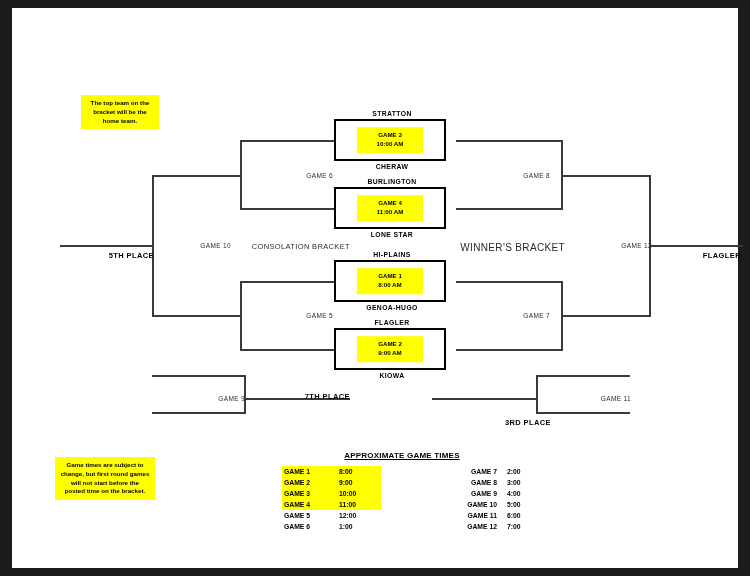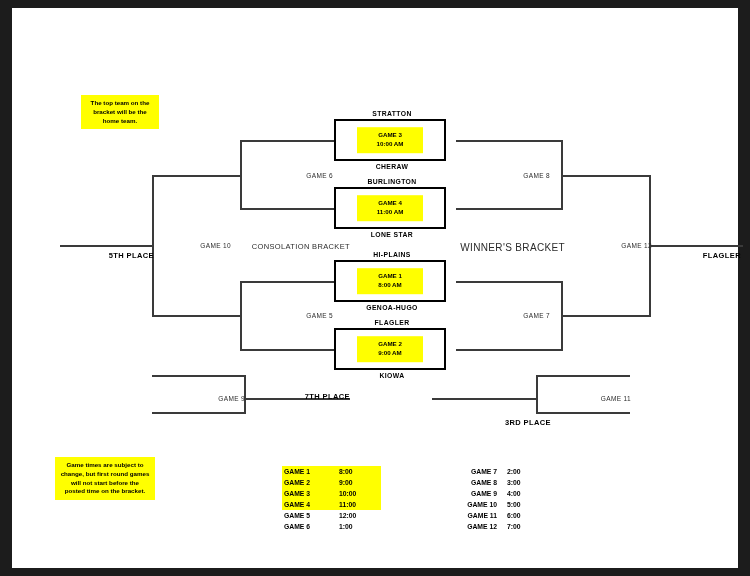--- a/index.html
+++ b/index.html
@@ -248,20 +248,21 @@
 
   <div class="gamebox" id="box-game2" style="left:322px; top:320px;">
     <div class="team team-top">FLAGLER</div>
     <div class="inner">
       <div>GAME 2</div>
       <div>9:00 AM</div>
     </div>
     <div class="team team-bot">KIOWA</div>
   </div>
 
+  <div id="times-heading">APPROXIMATE GAME TIMES</div>
   <div class="times-col" id="times-left">
       <div class="row hl">
         <span class="g">GAME 1</span>
         <span class="t">8:00</span>
       </div>
       <div class="row hl">
         <span class="g">GAME 2</span>
         <span class="t">9:00</span>
       </div>
       <div class="row hl">

